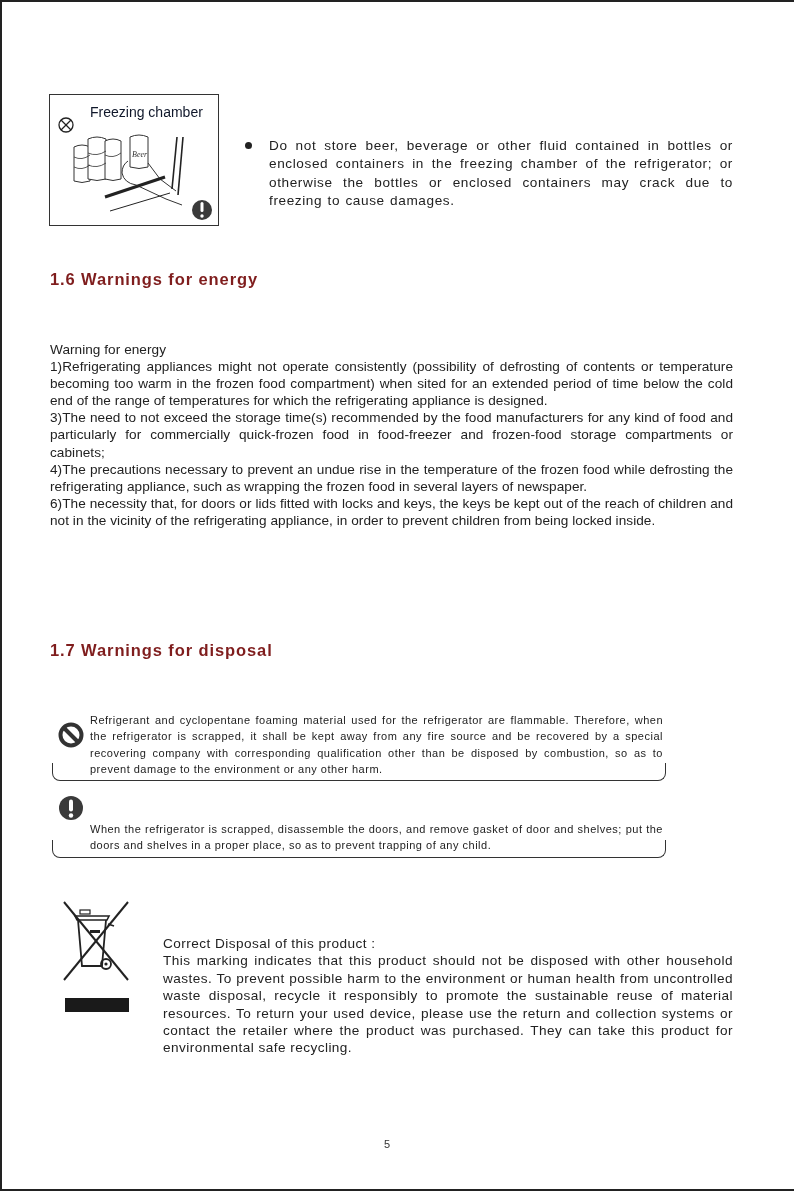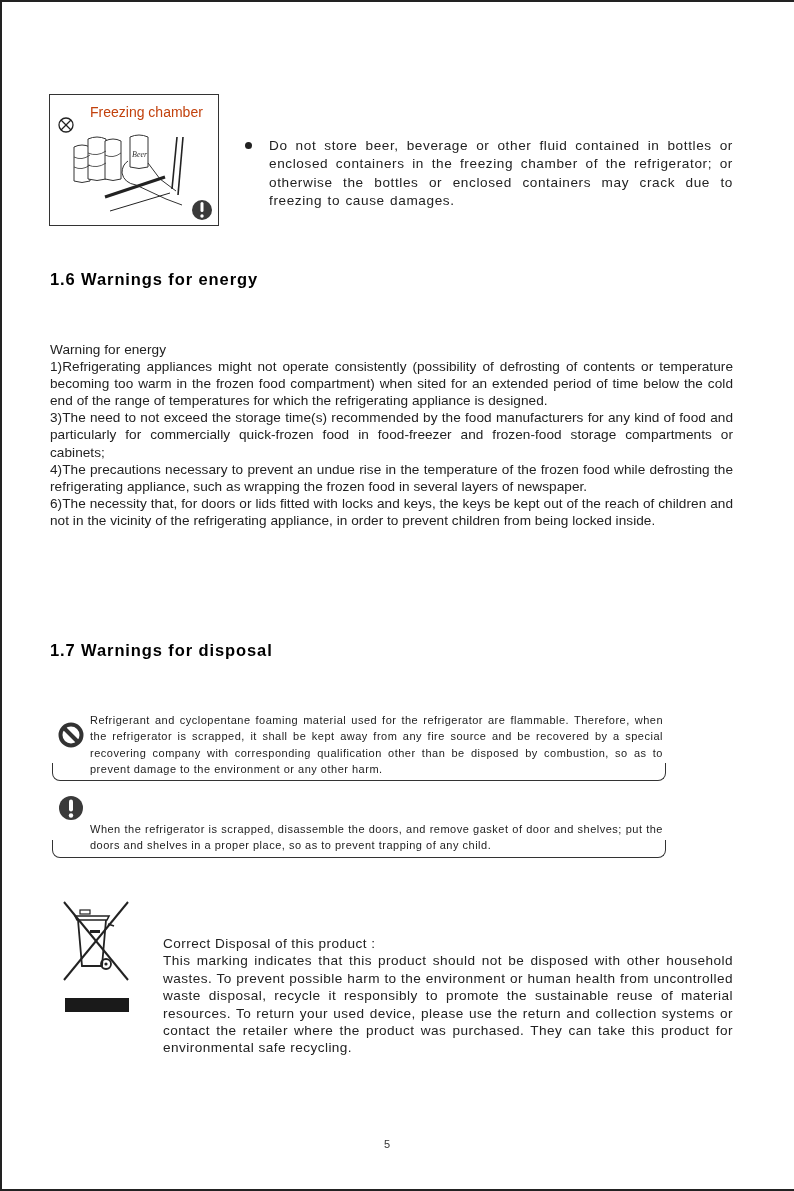--- a/index.html
+++ b/index.html
@@ -5,27 +5,27 @@
   * { box-sizing: border-box; margin: 0; padding: 0; }
   html, body { width: 794px; height: 1191px; background: #fff; overflow: hidden; }
   body { position: relative; font-family: "Liberation Sans", sans-serif; color: #222; }
   .page-border { position: absolute; left: 0; top: 0; width: 794px; height: 1191px;
     border-left: 2px solid #222; border-top: 2px solid #222; border-bottom: 2px solid #222; }
   .abs { position: absolute; }
   .justify { text-align: justify; text-align-last: left; margin-top: 38px; }
 
   
   .illus { left: 49px; top: 94px; width: 170px; height: 132px; border: 1.5px solid #333; }
-  .illus-caption { position: absolute; left: 40px; top: 9px; font-size: 14px; color: #c2410c; white-space: nowrap; }
+  .illus-caption { position: absolute; left: 40px; top: 9px; font-size: 14px; color: #0f172a; white-space: nowrap; }
 
   .bullet-block { left: 245px; top: 99px; width: 488px; font-size: 13.6px; line-height: 18.3px; letter-spacing: 0.6px; word-spacing: 1px; }
   .bullet-dot { position: absolute; left: 0; top: 5px; width: 7px; height: 7px; border-radius: 50%; background: #222; }
   .bullet-text { margin-left: 24px; }
 
-  .section-title { font-family: "Liberation Sans", sans-serif; font-weight: bold; font-size: 16.5px; letter-spacing: 0.9px; color: #000000; }
+  .section-title { font-family: "Liberation Sans", sans-serif; font-weight: bold; font-size: 16.5px; letter-spacing: 0.9px; color: #7f1d1d; }
   .sec16 { left: 50px; top: 270px; }
   .sec17 { left: 50px; top: 641px; }
 
   .energy { left: 50px; top: 303px; width: 683px; font-size: 13.6px; line-height: 17.1px; letter-spacing: 0.05px; }
   .energy p { margin: 0; }
 
   .callout { left: 52px; width: 614px; }
   .callout-text { margin-left: 38px; width: 573px; font-size: 11px; line-height: 16.3px; letter-spacing: 0.5px; }
   .callout-bracket { position: absolute; left: 0; right: 0; bottom: -4px; height: 18px;
     border: 1.2px solid #333; border-top: none; border-radius: 0 0 8px 8px; }

